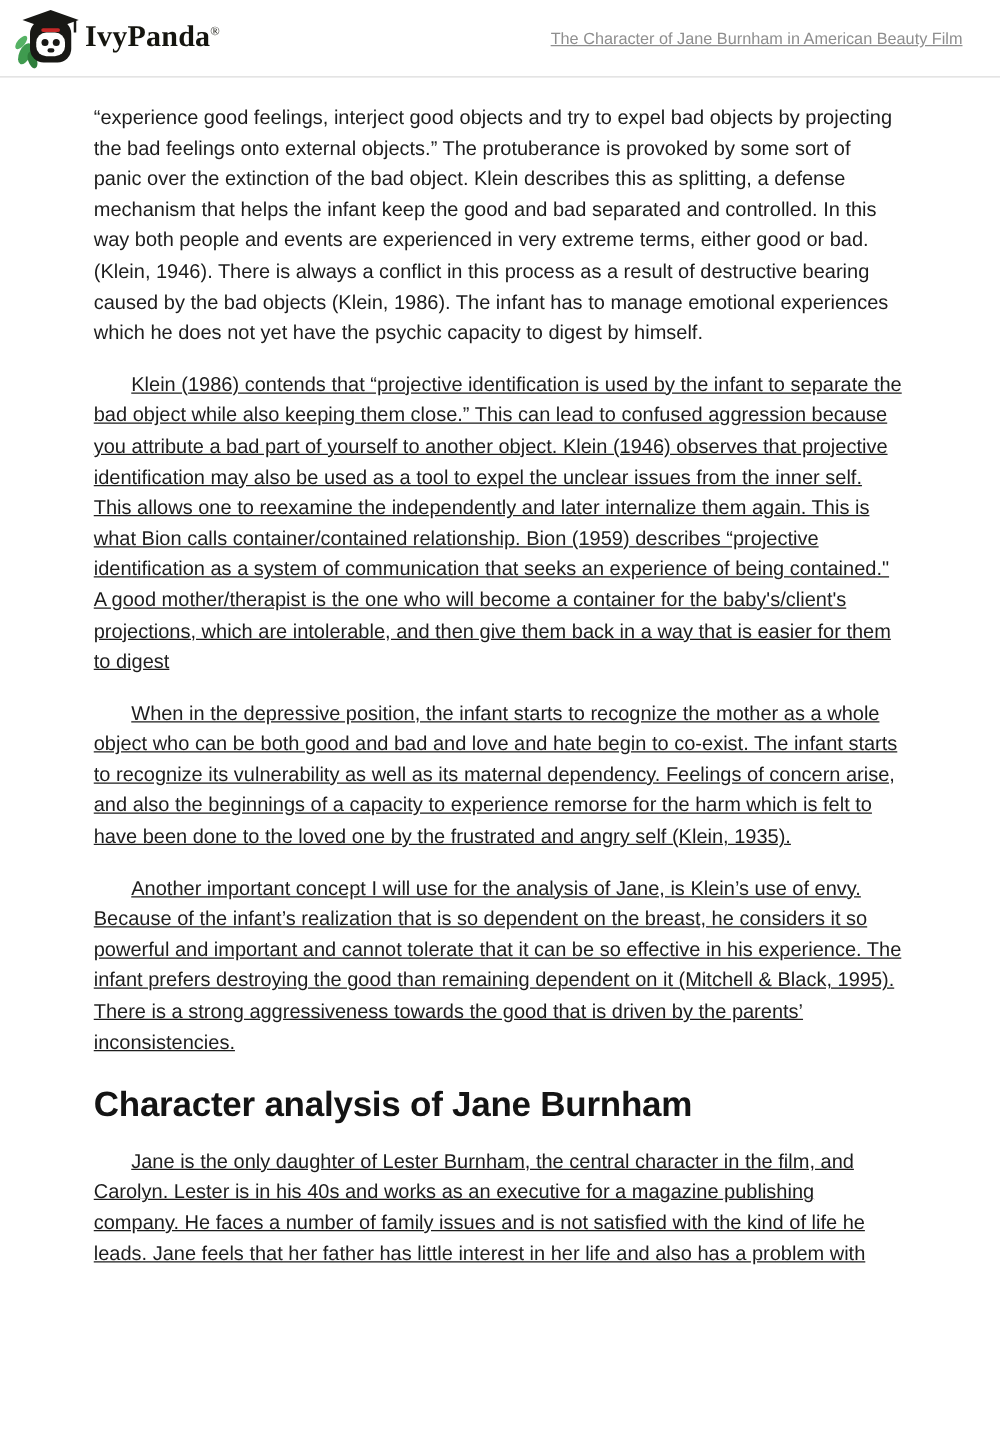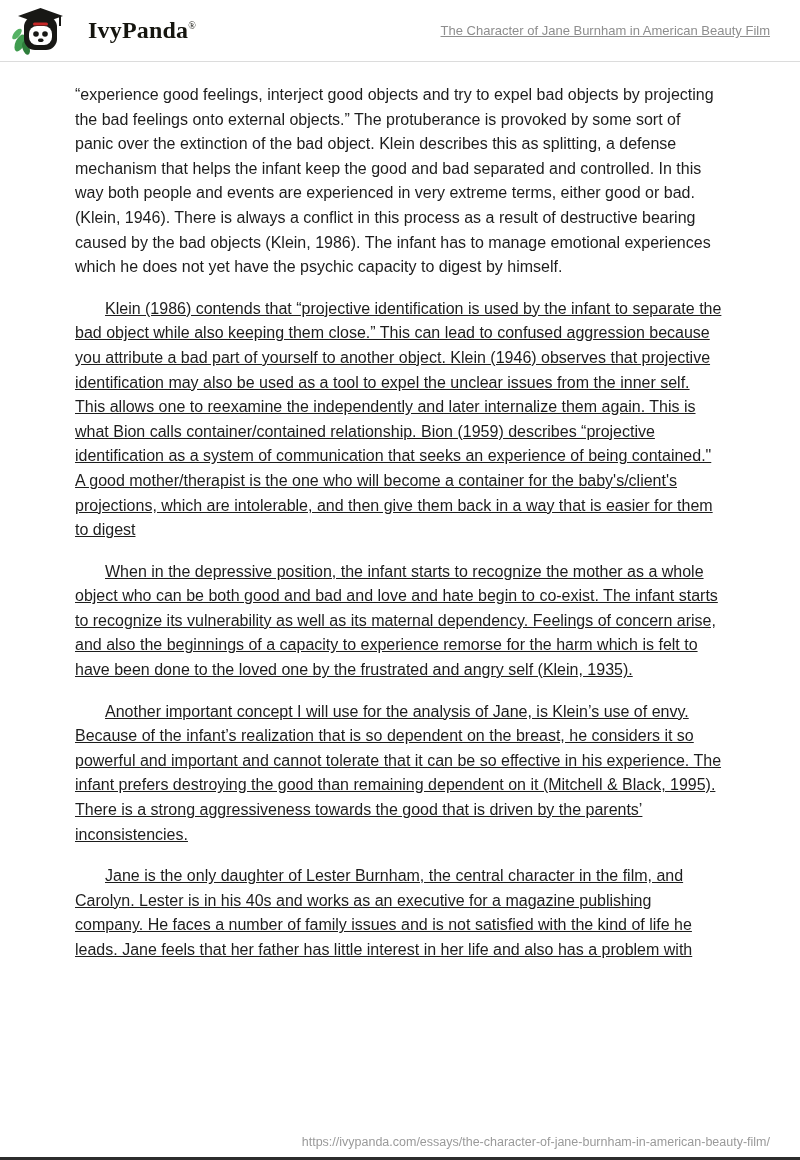--- a/index.html
+++ b/index.html
@@ -15,21 +15,21 @@
   }
   
   .header {
     display:flex;
     align-items:center;
     justify-content:space-between;
     height:62px;
     padding:0 30px 0 12px;
     border-bottom:1px solid #dcdcdc;
   }
-  .brand-wrap { display:flex; align-items:center; gap:24px; }
+  .brand-wrap { display:flex; align-items:center; gap:4px; }
   .logo { display:inline-flex; width:52px; height:48px; }
   .brand {
     font-family:"Liberation Serif","DejaVu Serif",serif;
     font-weight:bold;
     font-size:24px;
     color:#15150f;
     letter-spacing:0.2px;
   }
   .brand sup { font-size:10px; font-weight:normal; vertical-align:super; }
   .doc-title { font-size:13px; color:#8e8e8e;text-decoration:underline; }
@@ -89,21 +89,18 @@
       <span class="brand"><span>IvyPanda</span><sup>®</sup></span>
     </div>
     <div class="doc-title">The Character of Jane Burnham in American Beauty Film</div>
   </header>
 
   <main class="content">
     <p>“experience good feelings, interject good objects and try to expel bad objects by projecting the bad feelings onto external objects.” The protuberance is provoked by some sort of panic over the extinction of the bad object. Klein describes this as splitting, a defense mechanism that helps the infant keep the good and bad separated and controlled. In this way both people and events are experienced in very extreme terms, either good or bad. (Klein, 1946). There is always a conflict in this process as a result of destructive bearing caused by the bad objects (Klein, 1986). The infant has to manage emotional experiences which he does not yet have the psychic capacity to digest by himself.</p>
     <p class="indent">Klein (1986) contends that “projective identification is used by the infant to separate the bad object while also keeping them close.” This can lead to confused aggression because you attribute a bad part of yourself to another object. Klein (1946) observes that projective identification may also be used as a tool to expel the unclear issues from the inner self. This allows one to reexamine the independently and later internalize them again. This is what Bion calls container/contained relationship. Bion (1959) describes “projective identification as a system of communication that seeks an experience of being contained." A good mother/therapist is the one who will become a container for the baby's/client's projections, which are intolerable, and then give them back in a way that is easier for them to digest</p>
     <p class="indent">When in the depressive position, the infant starts to recognize the mother as a whole object who can be both good and bad and love and hate begin to co-exist. The infant starts to recognize its vulnerability as well as its maternal dependency. Feelings of concern arise, and also the beginnings of a capacity to experience remorse for the harm which is felt to have been done to the loved one by the frustrated and angry self (Klein, 1935).</p>
     <p class="indent">Another important concept I will use for the analysis of Jane, is Klein’s use of envy. Because of the infant’s realization that is so dependent on the breast, he considers it so powerful and important and cannot tolerate that it can be so effective in his experience. The infant prefers destroying the good than remaining dependent on it (Mitchell &amp; Black, 1995). There is a strong aggressiveness towards the good that is driven by the parents’ inconsistencies.</p>
+    <h2 class="section">Character analysis of Jane Burnham</h2>
     <p class="indent">Jane is the only daughter of Lester Burnham, the central character in the film, and Carolyn. Lester is in his 40s and works as an executive for a magazine publishing company. He faces a number of family issues and is not satisfied with the kind of life he leads. Jane feels that her father has little interest in her life and also has a problem with</p>
   </main>
 
-  <footer class="footer">
-    <div class="footer-url">https://ivypanda.com/essays/the-character-of-jane-burnham-in-american-beauty-film/</div>
-    <div class="bottom-line"></div>
-  </footer>
 
 </div>
 
 </body></html>

